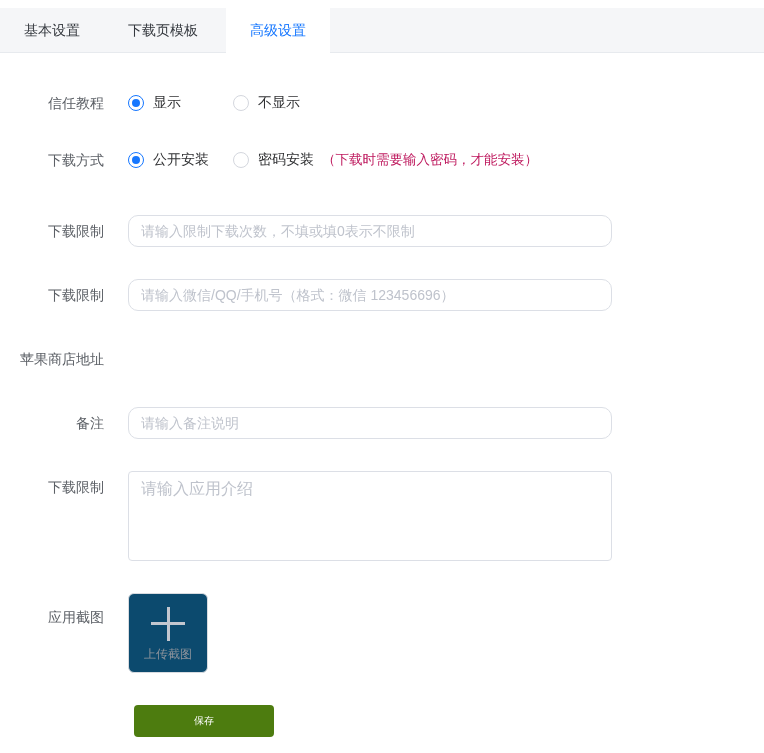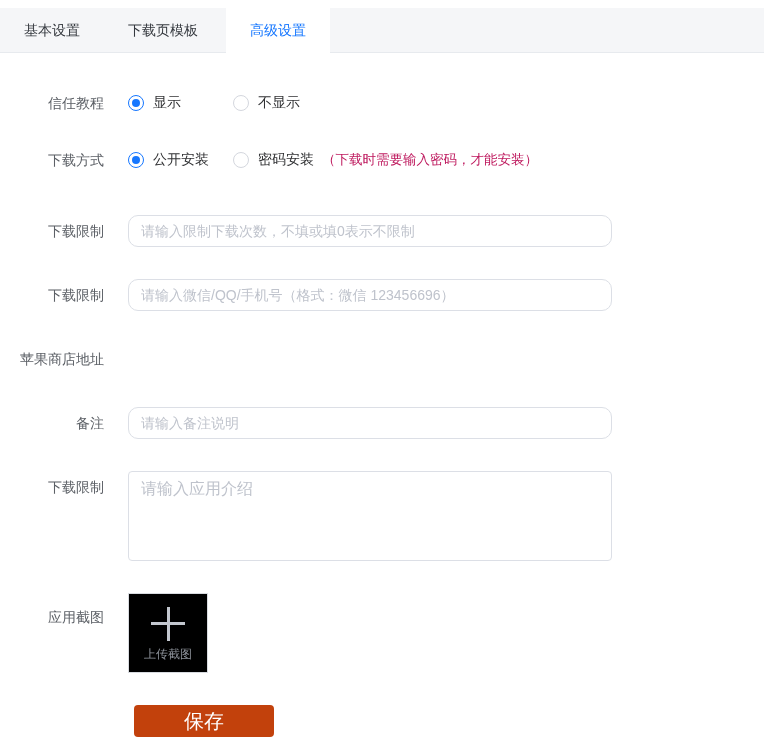--- a/index.html
+++ b/index.html
@@ -101,46 +101,46 @@
     color: #ec4899;
     font-family: "Liberation Sans", "DejaVu Sans", sans-serif;
     outline: none;
     resize: none;
     background: #fff;
   }
   
   .upload-box {
     width: 80px; height: 80px;
     border: 1px solid #d8dbe0;
-    border-radius: 0;
-    background: #000000;
+    border-radius: 6px;
+    background: #0c4a6e;
     display: flex;
     flex-direction: column;
     align-items: center;
     justify-content: center;
     cursor: pointer;
   }
   .plus-icon { position: relative; width: 34px; height: 34px; margin-top: 4px; }
   .plus-icon::before, .plus-icon::after {
     content: "";
     position: absolute;
     background: #c3c7cf;
   }
   .plus-icon::before { left: 0; top: 15px; width: 34px; height: 3px; }
   .plus-icon::after { left: 15.5px; top: 0; width: 3px; height: 34px; }
   .upload-text { font-size: 12px; color: #8f949c; margin-top: 5px; }
   
   .save-row { margin-left: 134px; margin-top: 31px; }
   .save-btn {
     width: 140px; height: 32px;
-    background: #c2410c;
+    background: #4d7c0f;
     color: #fff;
     border: none;
     border-radius: 4px;
-    font-size: 20px;
+    font-size: 10px;
     cursor: pointer;
     font-family: Liberation Mono, monospace;
   }
 </style>
 </head>
 <body>
 
 <div class="panel">
 
   <div class="tabs">

